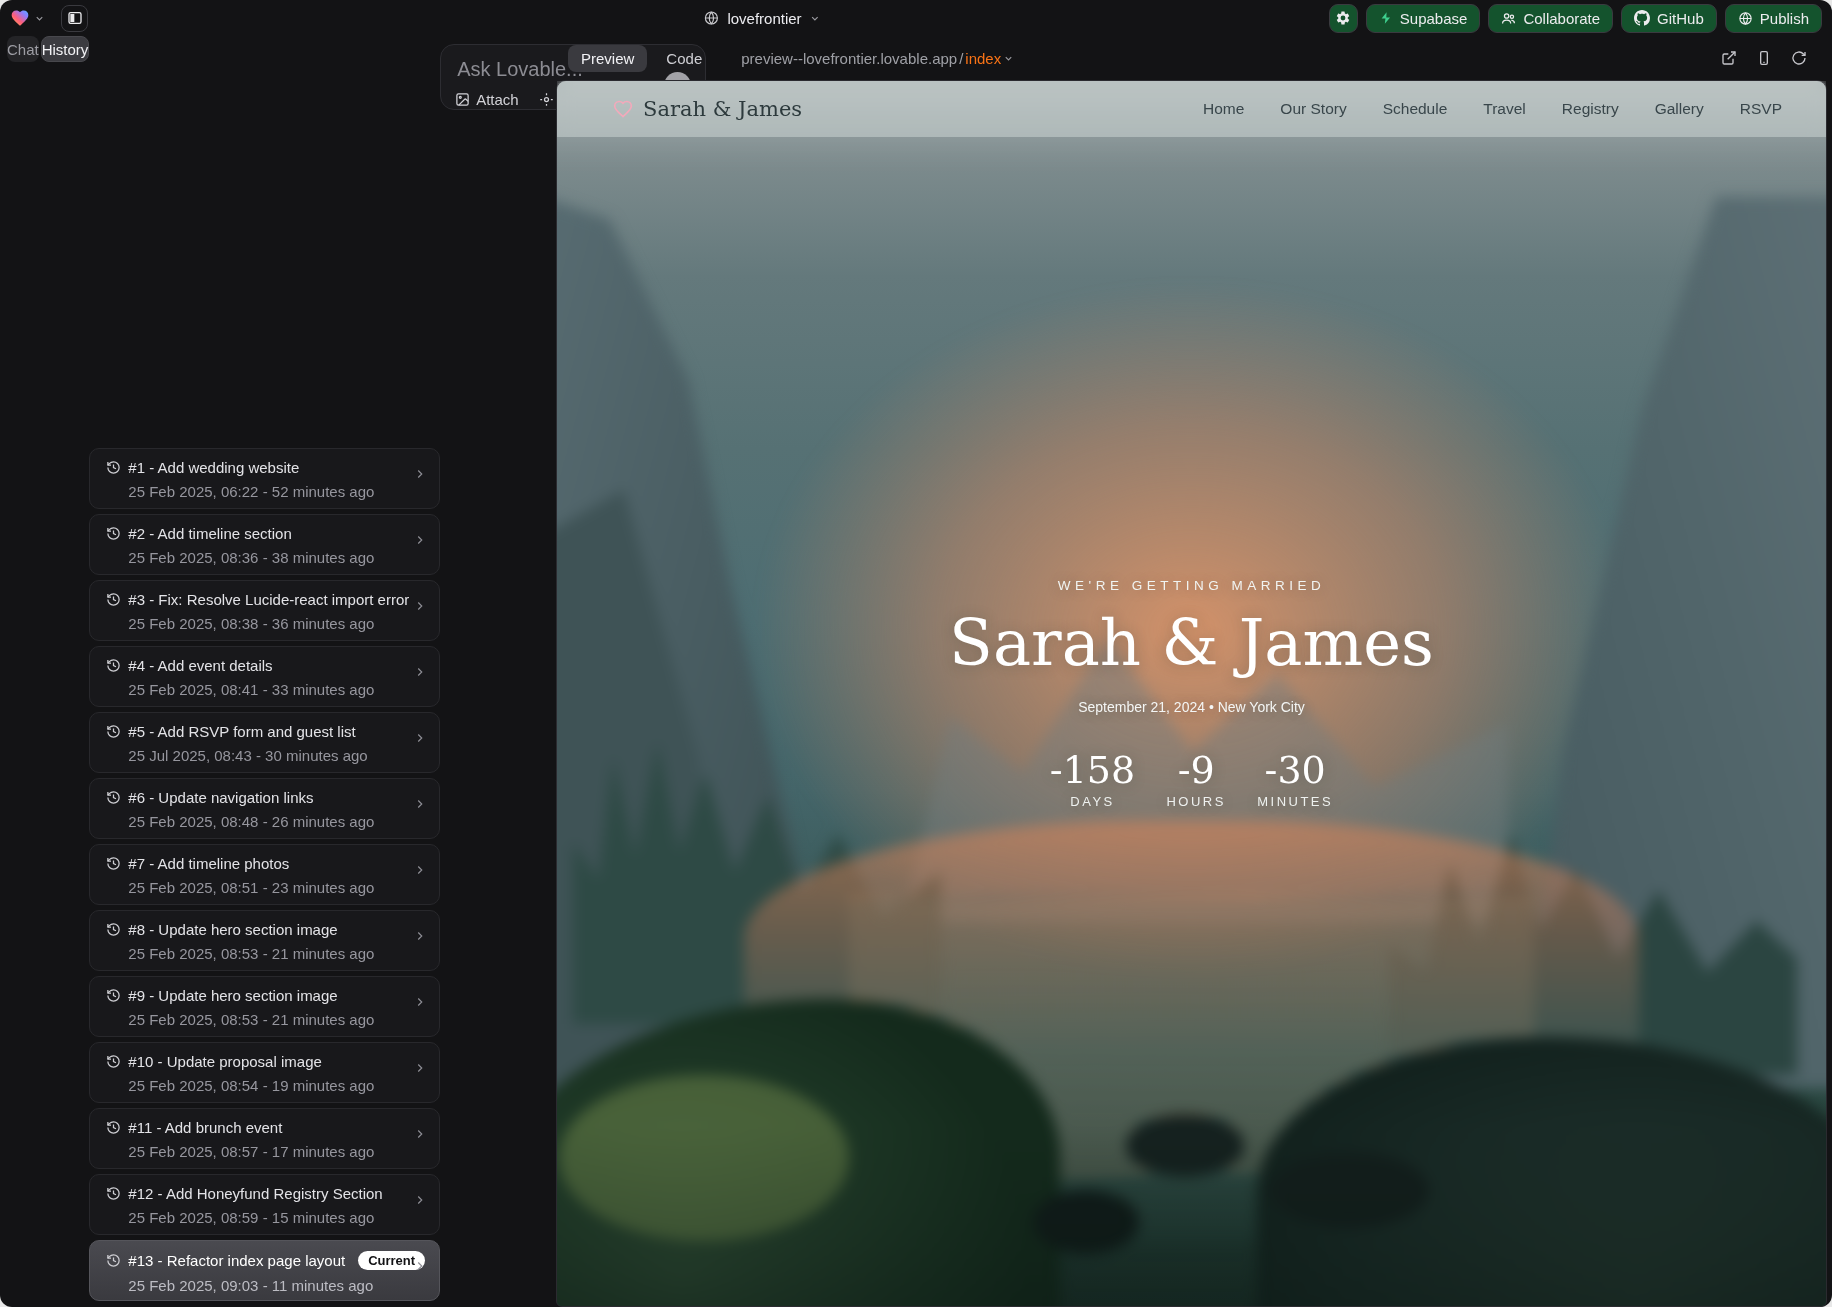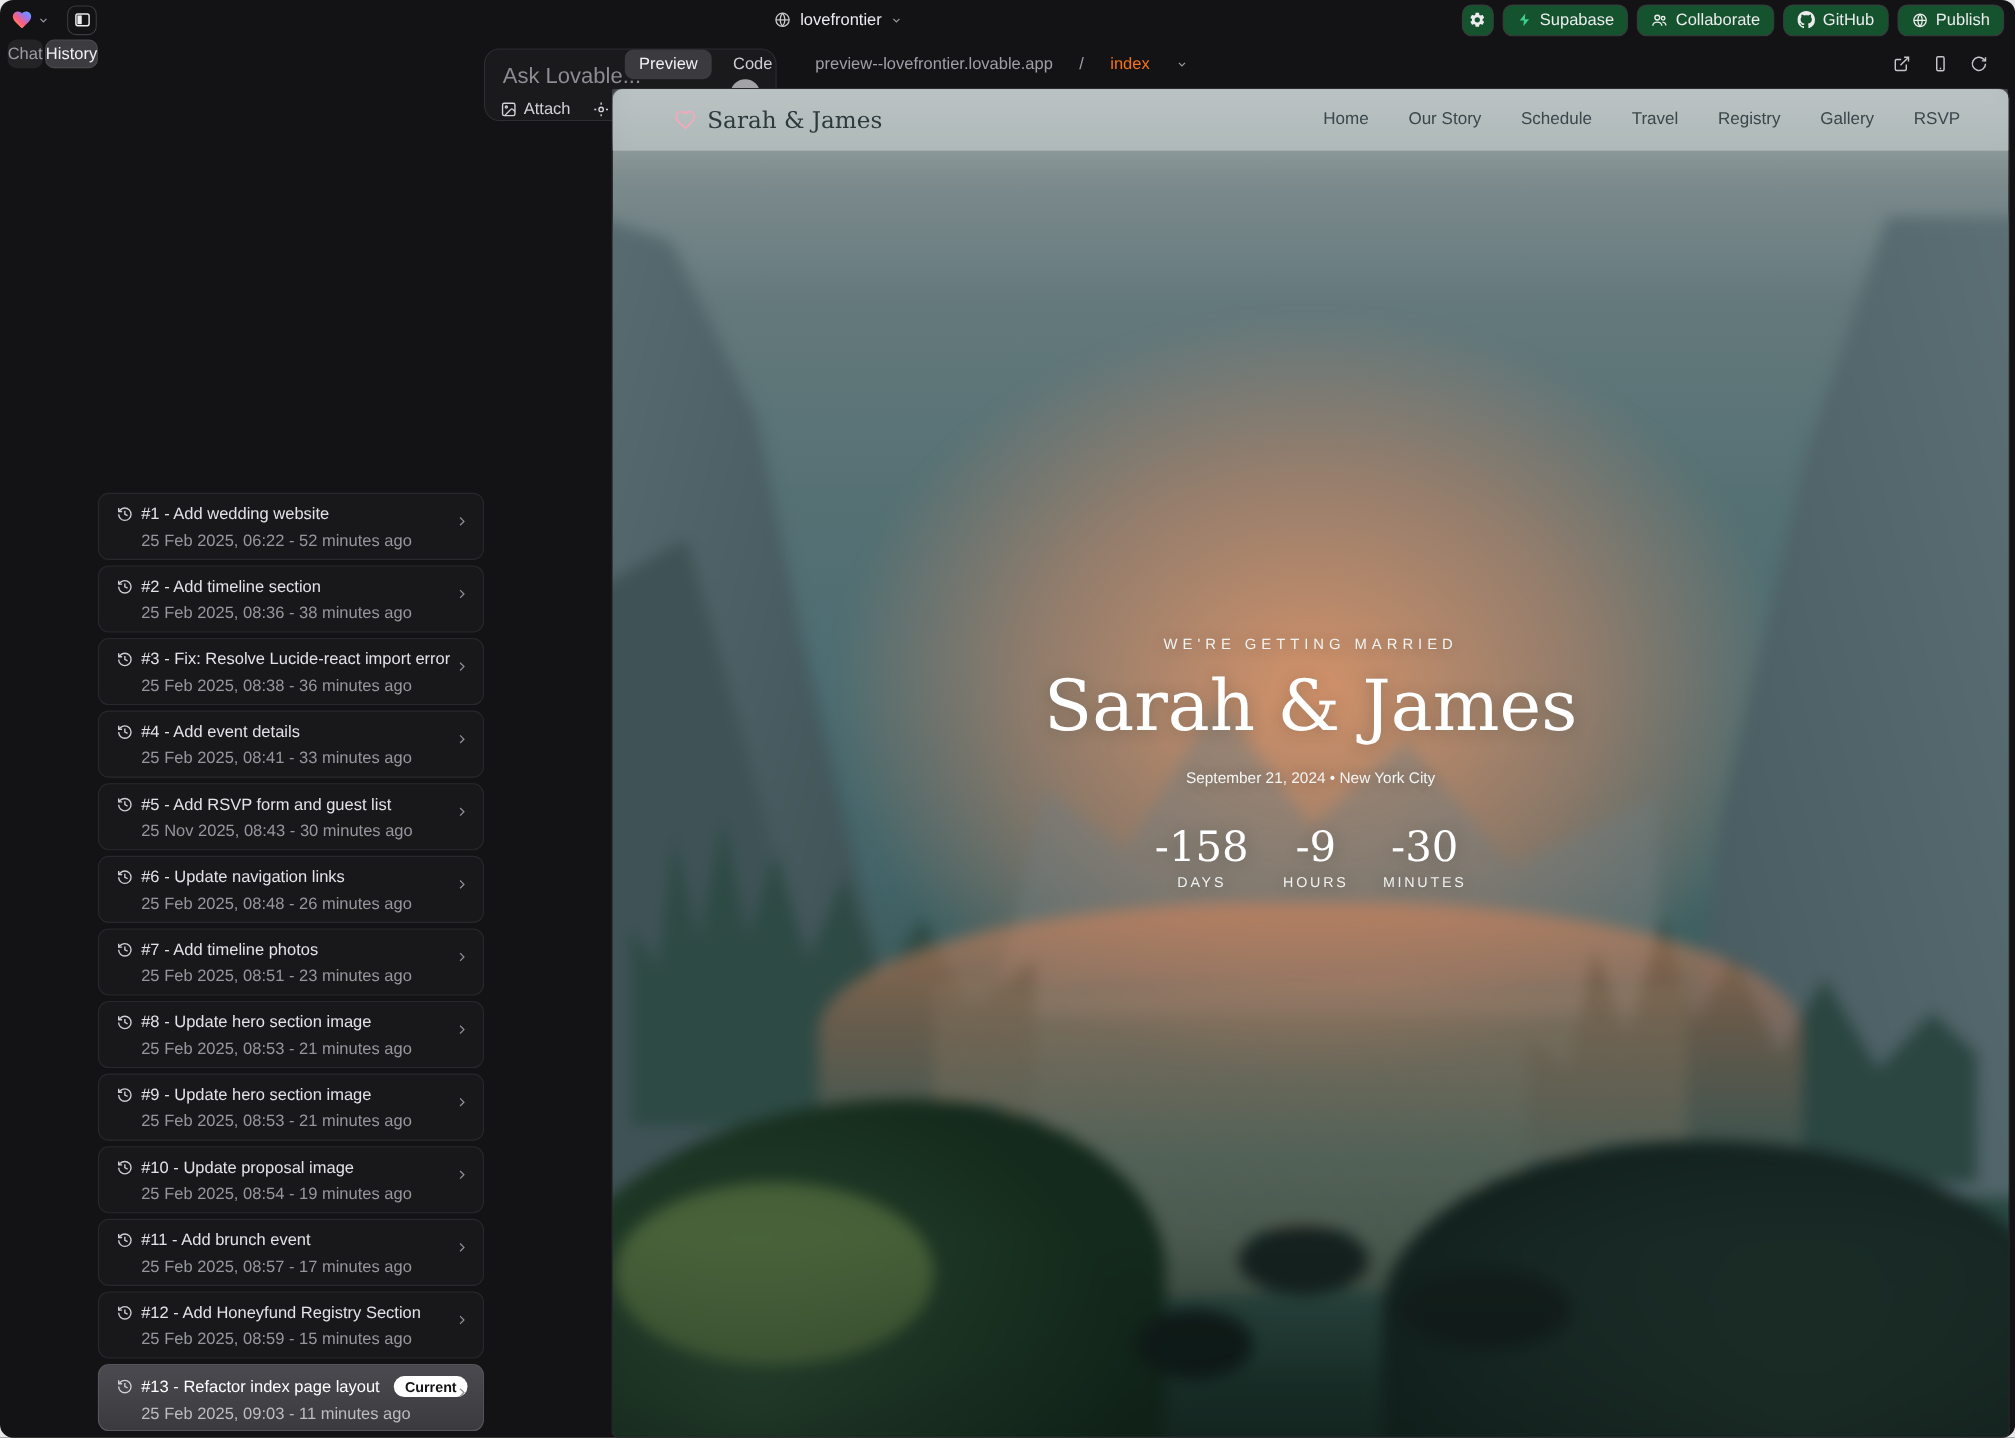--- a/index.html
+++ b/index.html
@@ -46,21 +46,21 @@
   .c-row{display:flex;align-items:center;gap:20px;margin-top:9px;color:#d2d2d7;font-size:15px}
   .c-item{display:flex;align-items:center;gap:6px;cursor:pointer}
   .send-btn{position:absolute;right:14px;bottom:10px;width:27px;height:27px;border-radius:50%;
             background:#a2a2a7;display:flex;align-items:center;justify-content:center;border:none}
   
   .pane{position:absolute;left:556px;top:36px;right:5px;bottom:0}
   .ptoolbar{height:44px;display:flex;align-items:center;padding:0 12px;box-sizing:border-box}
   .pv-tab{padding:5px 13px;border-radius:8px;font-size:15px}
   .pv-tab.active{background:#3a3a3f;color:#f2f2f5}
   .pv-tab.inactive{color:#cfcfd4;margin-left:6px}
-  .url{margin-left:26px;display:flex;align-items:center;gap:24px;font-size:15px;color:#9fa0a6}
+  .url{margin-left:26px;display:flex;align-items:center;gap:2px;font-size:15px;color:#9fa0a6}
   .url .page{color:#f97316}
   .pt-right{margin-left:auto;display:flex;align-items:center;gap:19px;color:#c6c6cb;margin-right:8px}
   
   .site{position:relative;height:calc(100% - 44px);border-radius:10px 10px 6px 6px;overflow:hidden;
         border:1px solid #2b2b30;box-sizing:border-box;
         background:linear-gradient(180deg,#9aa2a4 0%,#7e8c8e 6%,#64797c 16%,#567174 30%,#4d6d72 44%,
                    #446569 58%,#335350 74%,#254139 88%,#1d332c 100%)}
   .blurwrap{position:absolute;inset:-24px;filter:blur(7px)}
   .layer{position:absolute}
   .glow{inset:0;background:radial-gradient(46% 38% at 50% 45%,rgba(234,152,104,.85) 0%,rgba(225,142,100,.45) 42%,rgba(210,130,95,0) 72%)}
@@ -295,21 +295,21 @@
           <span>
             <svg width="15" height="15" viewBox="0 0 24 24" fill="none" stroke="#cfcfd4" stroke-width="2">
               <path d="M3 12a9 9 0 1 0 9-9 9.75 9.75 0 0 0-6.74 2.74L3 8"></path>
               <path d="M3 3v5h5"></path>
               <path d="M12 7v5l4 2"></path>
             </svg>
           </span>
           <span class="htitle">#5 - Add RSVP form and guest list</span>
 
         </div>
-        <div class="htime">25 Nov 2025, 08:43 - 30 minutes ago</div>
+        <div class="htime">25 Jul 2025, 08:43 - 30 minutes ago</div>
         <span class="hchev">
           <svg width="14" height="14" viewBox="0 0 24 24" fill="none" stroke="currentColor" stroke-width="2">
             <path d="M9 18l6-6-6-6"></path>
           </svg>
         </span>
       </div>
       <div class="hcard">
         <div class="hrow">
           <span>
             <svg width="15" height="15" viewBox="0 0 24 24" fill="none" stroke="#cfcfd4" stroke-width="2">

